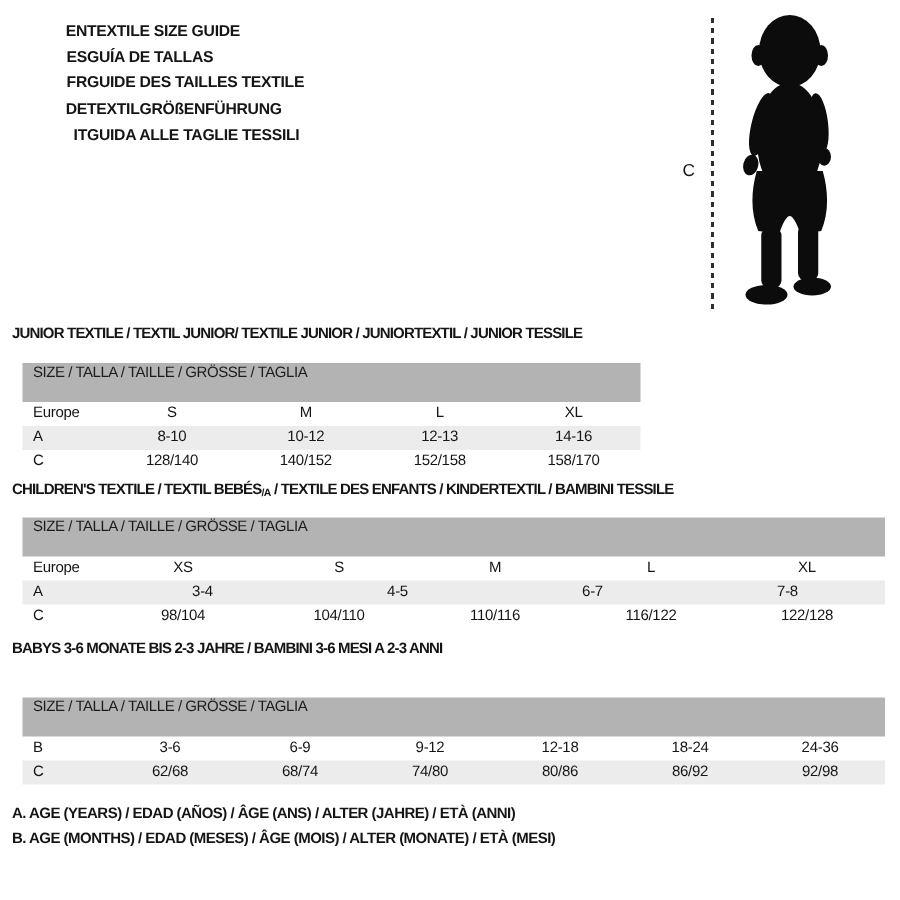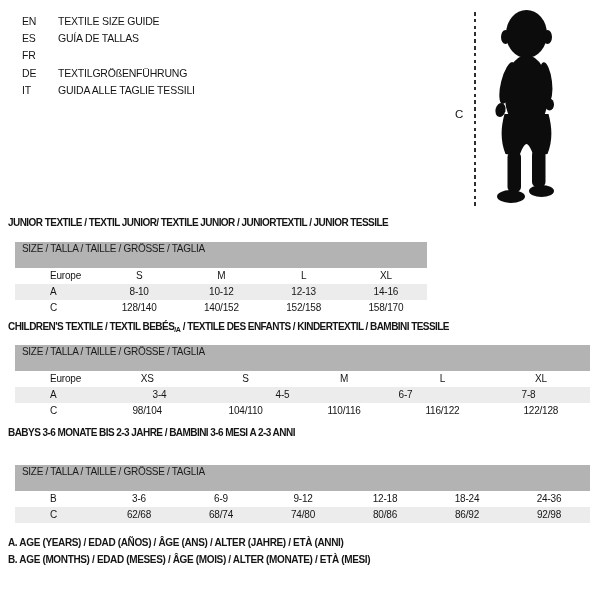--- a/index.html
+++ b/index.html
@@ -5,21 +5,21 @@
   html,body { margin:0; padding:0; }
   #page {
     position:relative; width:600px; height:600px; background:#ffffff;
     font-family:"Liberation Sans", sans-serif; color:#151515; overflow:hidden;
     --bar:#b3b3b3; --shade:#ececec;
   }
 
   
   .lang-block { position:absolute; left:22px; top:12px; }
   .lang-row { display:flex; height:17.3px; align-items:center;
-              font-size:10.5px; font-weight:400; letter-spacing:-0.2px; }
+              font-size:10.5px; font-weight:700; letter-spacing:-0.2px;text-align:right; }
   .lang-code { width:36px; flex:0 0 36px; }
 
   
   .measure-line { position:absolute; left:474px; top:12px; width:2px; height:194px;
     background:repeating-linear-gradient(to bottom, #2e2e2e 0 3.5px, transparent 3.5px 6.8px); }
   .measure-label { position:absolute; left:455px; top:108px; font-size:11.5px; font-weight:400; }
   .baby { position:absolute; left:482px; top:8px; width:88px; height:200px; fill:#0c0c0c; }
 
   
   .sec-title { position:absolute; left:8px; font-size:10px; font-weight:700;
@@ -30,21 +30,21 @@
   
   .table { position:absolute; left:15px; }
   .t1-table { top:242px; width:412px; }
   .t2-table { top:345px; width:575px; }
   .t3-table { top:465px; width:575px; }
   .size-bar { height:26px; line-height:14px; background:var(--bar);
               font-size:10px; font-weight:400; letter-spacing:-0.3px;
               padding-left:7px; color:#1c1c1c; }
   .trow { display:flex; height:16px; line-height:16px; font-size:10px; letter-spacing:-0.2px; }
   .trow.shaded { background:var(--shade); }
-  .tlabel { flex:0 0 48px; padding-left:7px;margin-left:28px; }
+  .tlabel { flex:0 0 48px; padding-left:7px; }
   .tcell { flex:1 1 0; text-align:center; }
 
   
   .footnotes { position:absolute; left:8px; top:534px; }
   .footnote { font-size:10px; font-weight:700; letter-spacing:-0.35px;
               line-height:17.3px; white-space:nowrap; }
 </style>
 </head>
 <body>
 
@@ -54,20 +54,21 @@
     <div class="lang-row">
       <span class="lang-code">EN</span>
       <span class="lang-title">TEXTILE SIZE GUIDE</span>
     </div>
     <div class="lang-row">
       <span class="lang-code">ES</span>
       <span class="lang-title">GUÍA DE TALLAS</span>
     </div>
     <div class="lang-row">
       <span class="lang-code">FR</span>
+      <span class="lang-title">GUIDE DES TAILLES TEXTILE</span>
     </div>
     <div class="lang-row">
       <span class="lang-code">DE</span>
       <span class="lang-title">TEXTILGRÖßENFÜHRUNG</span>
     </div>
     <div class="lang-row">
       <span class="lang-code">IT</span>
       <span class="lang-title">GUIDA ALLE TAGLIE TESSILI</span>
     </div>
   </div>

